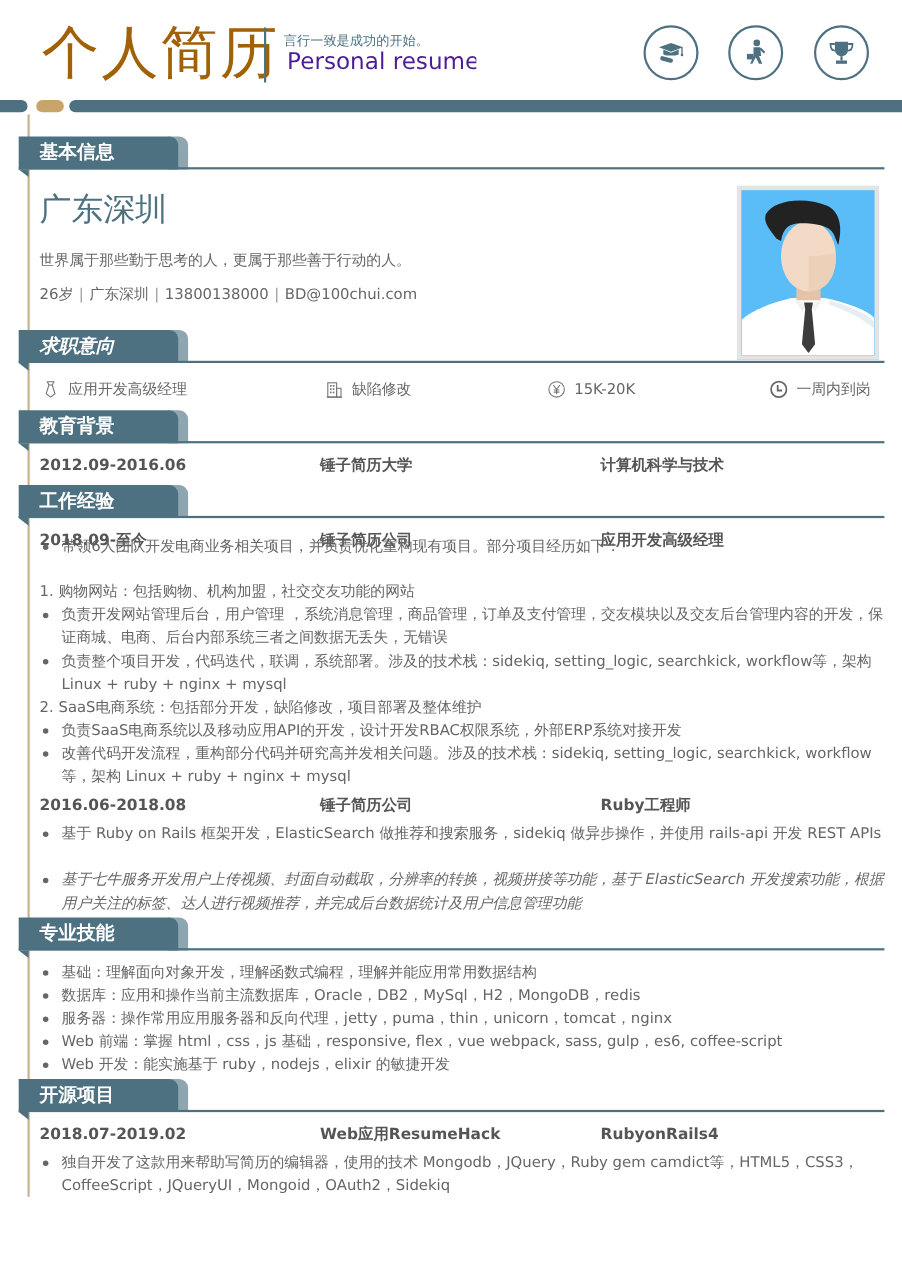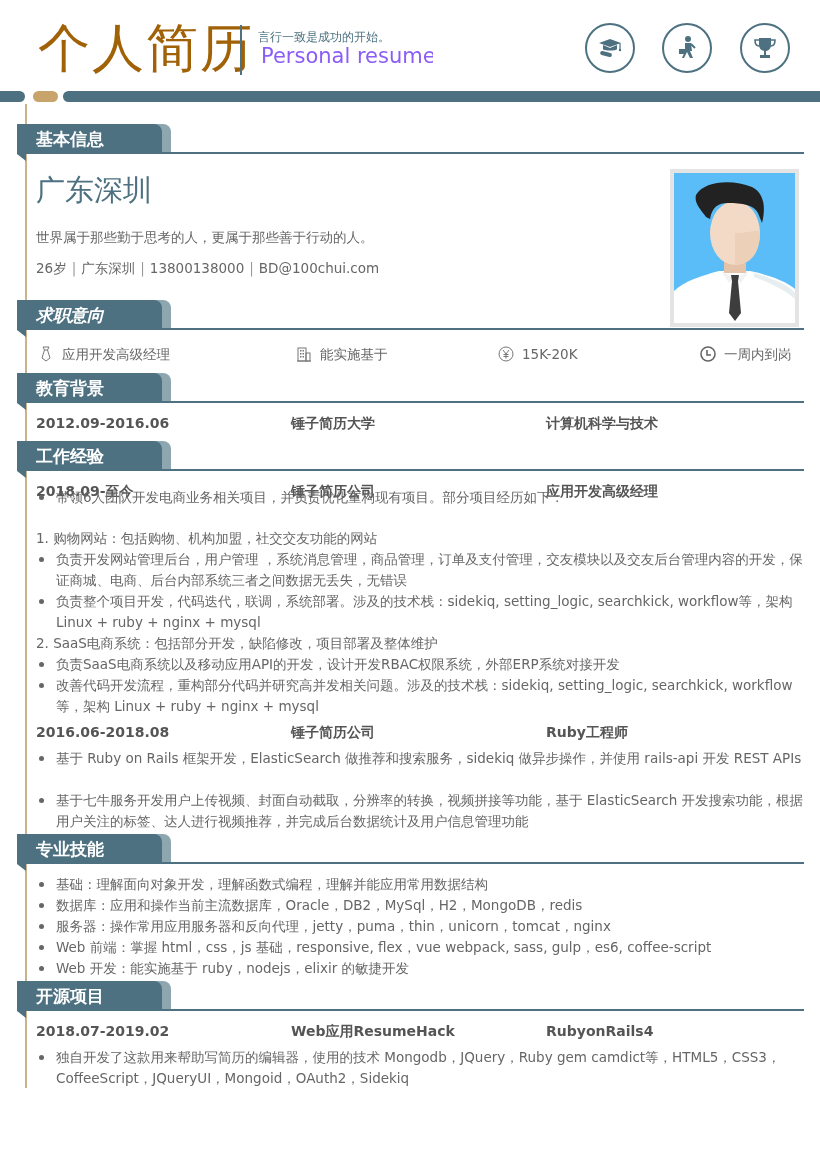--- a/index.html
+++ b/index.html
@@ -3,21 +3,21 @@
 <meta charset="utf-8">
 <style>
   * { margin: 0; padding: 0; box-sizing: border-box; }
   html, body { width: 820px; height: 1160px; background: #ffffff; overflow: hidden; }
   body { position: relative; font-family: "DejaVu Sans", "Liberation Sans", sans-serif; color: #666666; }
 
   
   .hdr-title { position: absolute; left: 38px; top: 16px; font-size: 52px; color: #a16207; letter-spacing: 2px; line-height: 64px; font-weight: normal; }
   .hdr-sep { position: absolute; left: 240px; top: 25px; width: 2px; height: 50px; background: #4d7181; }
   .hdr-motto { position: absolute; left: 258px; top: 30px; font-size: 12px; color: #4d7181; line-height: 14px; }
-  .hdr-en { position: absolute; left: 261px; top: 42px; font-size: 21px; color: #8b5cf6; line-height: 28px; width: 172px; overflow: hidden; white-space: nowrap; }
+  .hdr-en { position: absolute; left: 261px; top: 42px; font-size: 21px; color: #4c1d95; line-height: 28px; width: 172px; overflow: hidden; white-space: nowrap; }
 
   .hdr-icon { position: absolute; top: 23px; width: 50px; height: 50px; border: 2px solid #4d7181; border-radius: 50%; display: flex; align-items: center; justify-content: center; }
   .hdr-icon svg { width: 28px; height: 28px; }
 
   .bar { position: absolute; top: 91px; height: 11px; border-radius: 6px; }
   .bar-1 { left: -6px; width: 31px; background: #4d7181; }
   .bar-2 { left: 33px; width: 25px; background: #c8a46a; }
   .bar-3 { left: 63px; width: 770px; background: #4d7181; }
 
   .vline { position: absolute; left: 25px; top: 104px; width: 2px; height: 984px; background: #c8b38e; }
@@ -147,21 +147,21 @@
       <rect x="2" y="2" width="8" height="13" fill="none" stroke="#777" stroke-width="1"></rect>
       <rect x="10" y="7" width="4" height="8" fill="none" stroke="#777" stroke-width="1"></rect>
       <rect x="4" y="4" width="1.5" height="1.5" fill="#777"></rect>
       <rect x="6.5" y="4" width="1.5" height="1.5" fill="#777"></rect>
       <rect x="4" y="7" width="1.5" height="1.5" fill="#777"></rect>
       <rect x="6.5" y="7" width="1.5" height="1.5" fill="#777"></rect>
       <rect x="4" y="10" width="1.5" height="1.5" fill="#777"></rect>
       <rect x="6.5" y="10" width="1.5" height="1.5" fill="#777"></rect>
       <line x1="1" y1="15" x2="15" y2="15" stroke="#777" stroke-width="1"></line>
     </svg>
-  <span>能实施基于</span>
+  <span>缺陷修改</span>
 </div>
 <div class="intent" style="left:498px;">
   <svg viewBox="0 0 16 16">
       <circle cx="8" cy="8" r="7" fill="none" stroke="#777" stroke-width="1"></circle>
       <path d="M5 4 L8 8 L11 4 M8 8 V12.5 M5.5 8.5 H10.5 M5.5 10.5 H10.5" fill="none" stroke="#777" stroke-width="1"></path>
     </svg>
   <span>15K-20K</span>
 </div>
 <div class="intent" style="left:700px;">
   <svg viewBox="0 0 16 16">
@@ -206,21 +206,21 @@
 <div class="txt" style="top:633px;">2. SaaS电商系统：包括部分开发，缺陷修改，项目部署及整体维护</div>
 <div class="bul" style="top:654px;">负责SaaS电商系统以及移动应用API的开发，设计开发RBAC权限系统，外部ERP系统对接开发</div>
 <div class="bul" style="top:675px;">改善代码开发流程，重构部分代码并研究高并发相关问题。涉及的技术栈：sidekiq, setting_logic, searchkick, workflow 等，架构 Linux + ruby + nginx + mysql</div>
 
 <div class="row" style="top:722px;">
   <span class="c1">2016.06-2018.08</span>
   <span class="c2">锤子简历公司</span>
   <span class="c3">Ruby工程师</span>
 </div>
 <div class="bul" style="top:748px; word-break: break-all;">基于 Ruby on Rails 框架开发，ElasticSearch 做推荐和搜索服务，sidekiq 做异步操作，并使用 rails-api 开发 REST APIs</div>
-<div class="bul" style="top:790px;">基于七牛服务开发用户上传视频、封面自动截取，分辨率的转换，视频拼接等功能，基于 ElasticSearch 开发搜索功能，根据用户关注的标签、达人进行视频推荐，并完成后台数据统计及用户信息管理功能</div>
+<div class="bul" style="top:790px;font-style:italic;">基于七牛服务开发用户上传视频、封面自动截取，分辨率的转换，视频拼接等功能，基于 ElasticSearch 开发搜索功能，根据用户关注的标签、达人进行视频推荐，并完成后台数据统计及用户信息管理功能</div>
 
 <div class="sec" style="top:834px;">
   <div class="sec-shadow2"></div>
   <div class="sec-shadow1"></div>
   <div class="sec-tab"></div>
   <div class="sec-line"></div>
   <div class="sec-fold"></div>
   <div class="sec-title">专业技能</div>
 </div>
 <div class="bul" style="top:874px;">基础：理解面向对象开发，理解函数式编程，理解并能应用常用数据结构</div>

